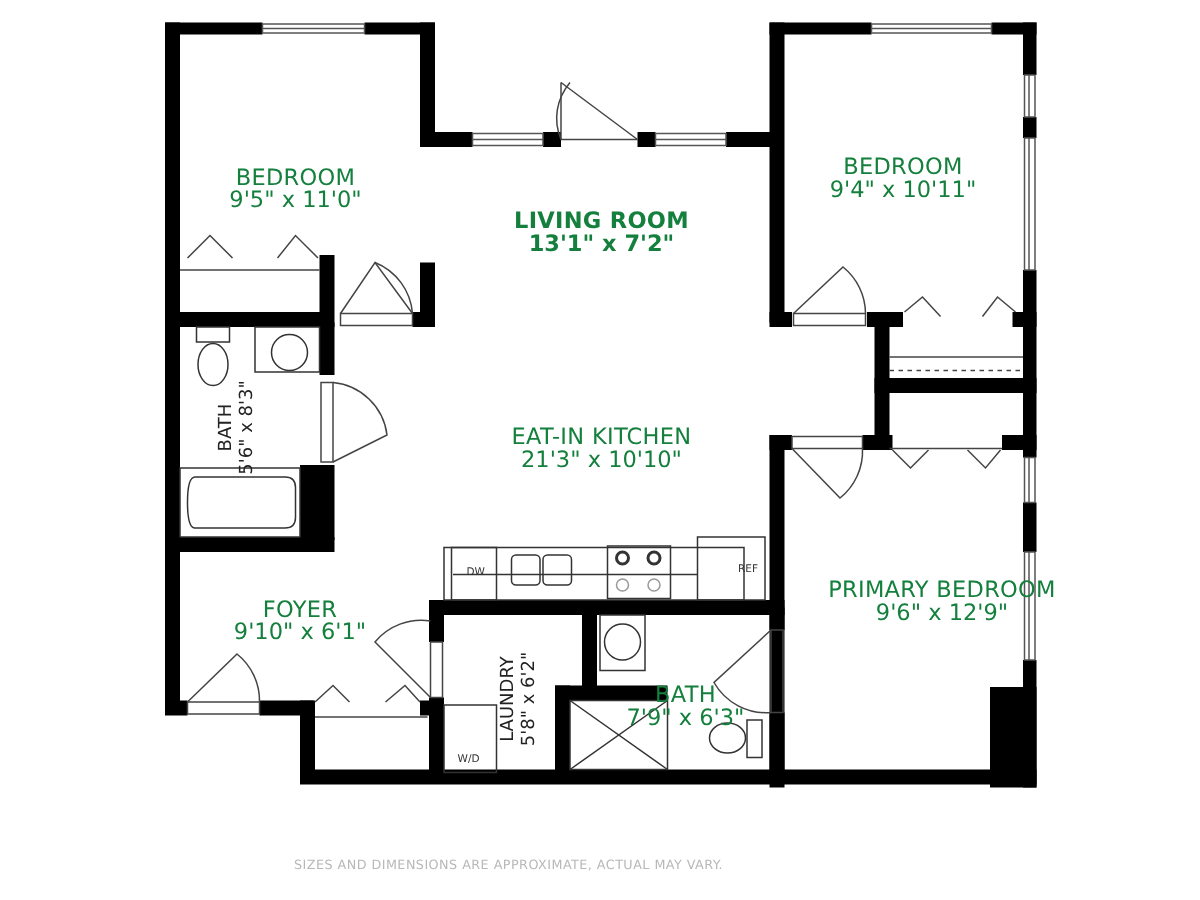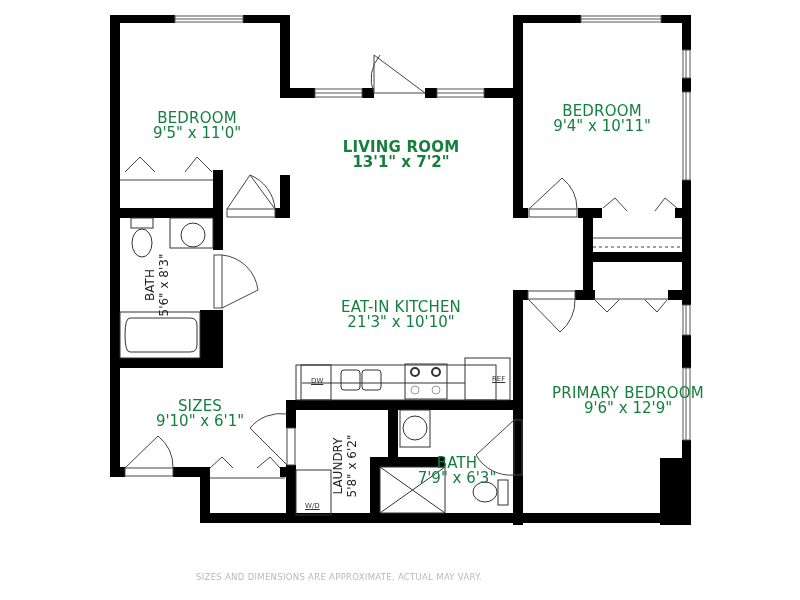--- a/index.html
+++ b/index.html
@@ -1,21 +1,21 @@
 <!DOCTYPE html>
 <html><head>
 <meta charset="utf-8">
 <style>
   html, body { margin:0; padding:0; background:#ffffff; }
   body { width:800px; height:600px; position:relative; overflow:hidden; font-family:"DejaVu Sans", sans-serif; }
   svg { position:absolute; left:0; top:0; }
   .lbl { position:absolute; text-align:center; color:#15803d; font-size:15px; line-height:15px; white-space:nowrap; transform:translateX(-50%); }
   .lbl .nm { letter-spacing:0.2px; }
   .vlbl { position:absolute; color:#222; font-size:12px; line-height:14px; white-space:nowrap; transform:rotate(-90deg); transform-origin:center center; text-align:center; }
-  .small { position:absolute; font-size:7px; color:#333;text-decoration:underline; }
+  .small { position:absolute; font-size:7px; color:#333; }
   .footer { position:absolute; left:0; width:678px; top:572px; text-align:center; font-size:8.5px; color:#b8b8b8; letter-spacing:0.3px; }
 </style>
 </head>
 <body>
 
 <svg width="800" height="600" viewBox="0 0 800 600">
   <g fill="#000">
 
     <rect x="110" y="15" width="10" height="460"></rect>
     <rect x="110" y="15" width="65" height="8"></rect>
@@ -188,26 +188,26 @@
   <div>13'1" x 7'2"</div>
 </div>
 <div class="lbl" style="left:602px; top:104px;">
   <div class="nm">BEDROOM</div>
   <div>9'4" x 10'11"</div>
 </div>
 <div class="vlbl" style="left:112px; top:271px; width:90px;">
   <div>BATH</div>
   <div>5'6" x 8'3"</div>
 </div>
-<div class="lbl" style="left:401px; top:300px;">
+<div class="lbl" style="left:401px; top:284px;">
   <div class="nm">EAT-IN KITCHEN</div>
   <div>21'3" x 10'10"</div>
 </div>
 <div class="lbl" style="left:200px; top:399px;">
-  <div class="nm">SIZES</div>
+  <div class="nm">FOYER</div>
   <div>9'10" x 6'1"</div>
 </div>
 <div class="vlbl" style="left:295px; top:452px; width:100px;">
   <div>LAUNDRY</div>
   <div>5'8" x 6'2"</div>
 </div>
 <div class="lbl" style="left:457px; top:456px;">
   <div class="nm">BATH</div>
   <div>7'9" x 6'3"</div>
 </div>

